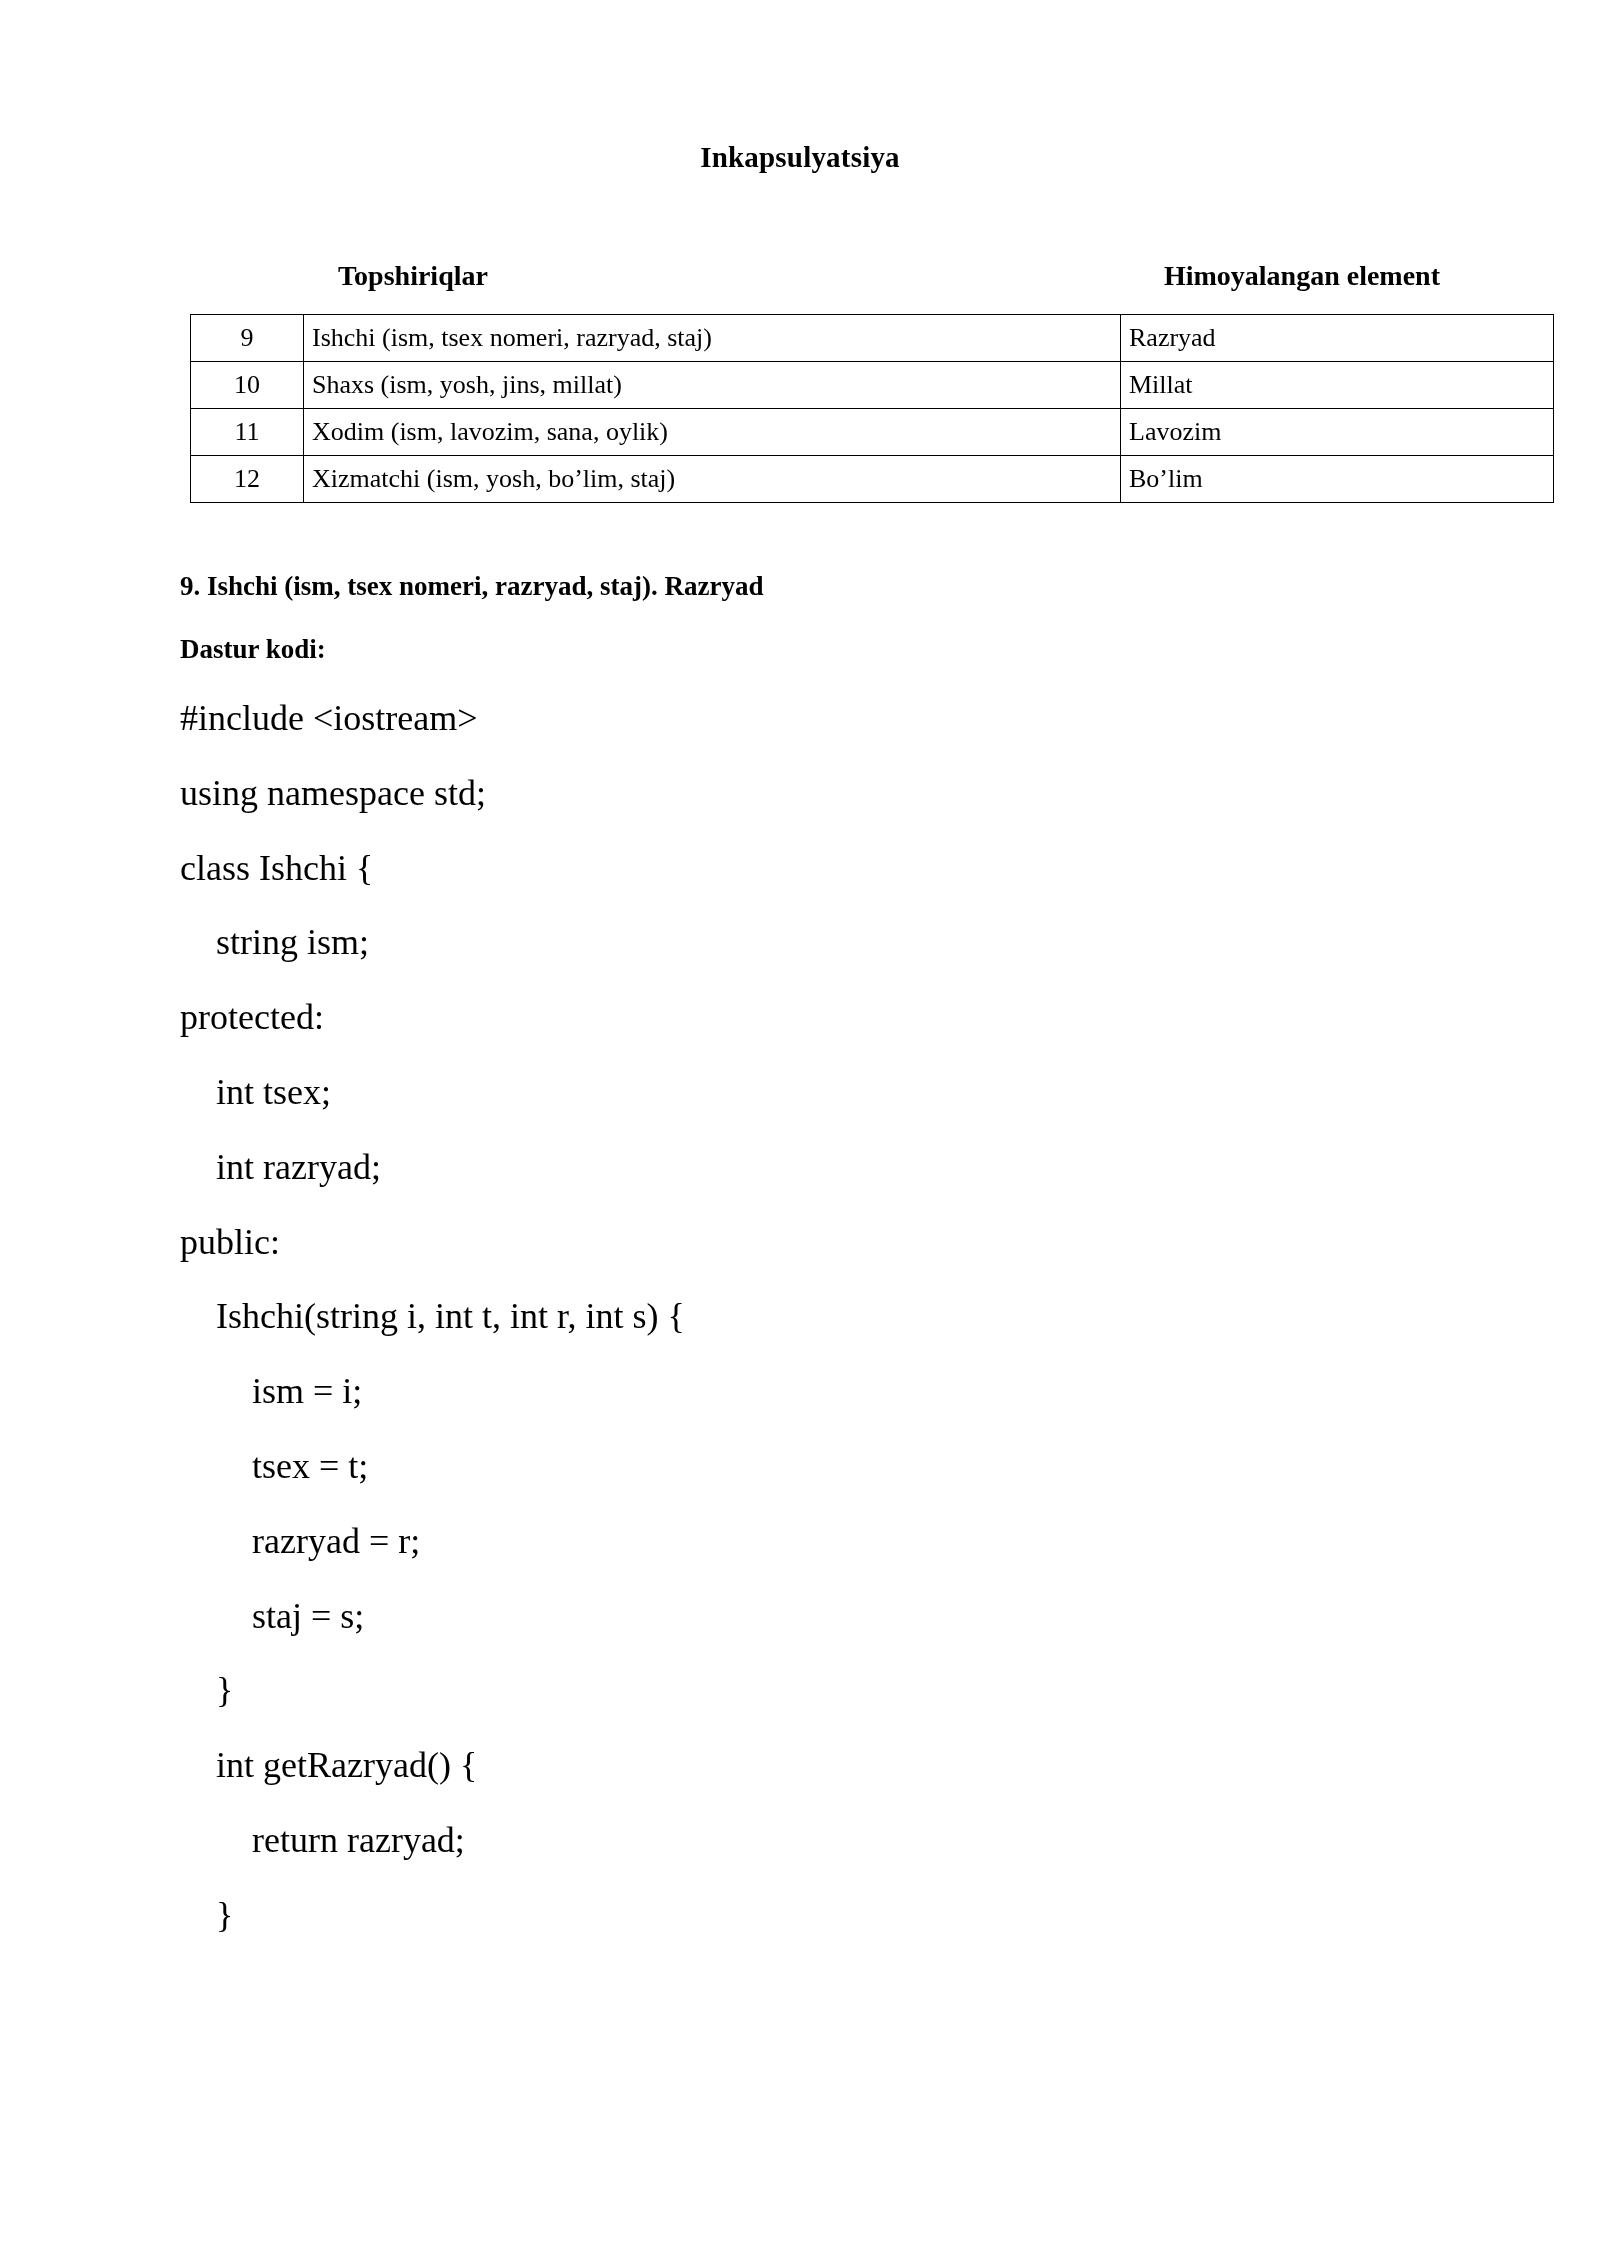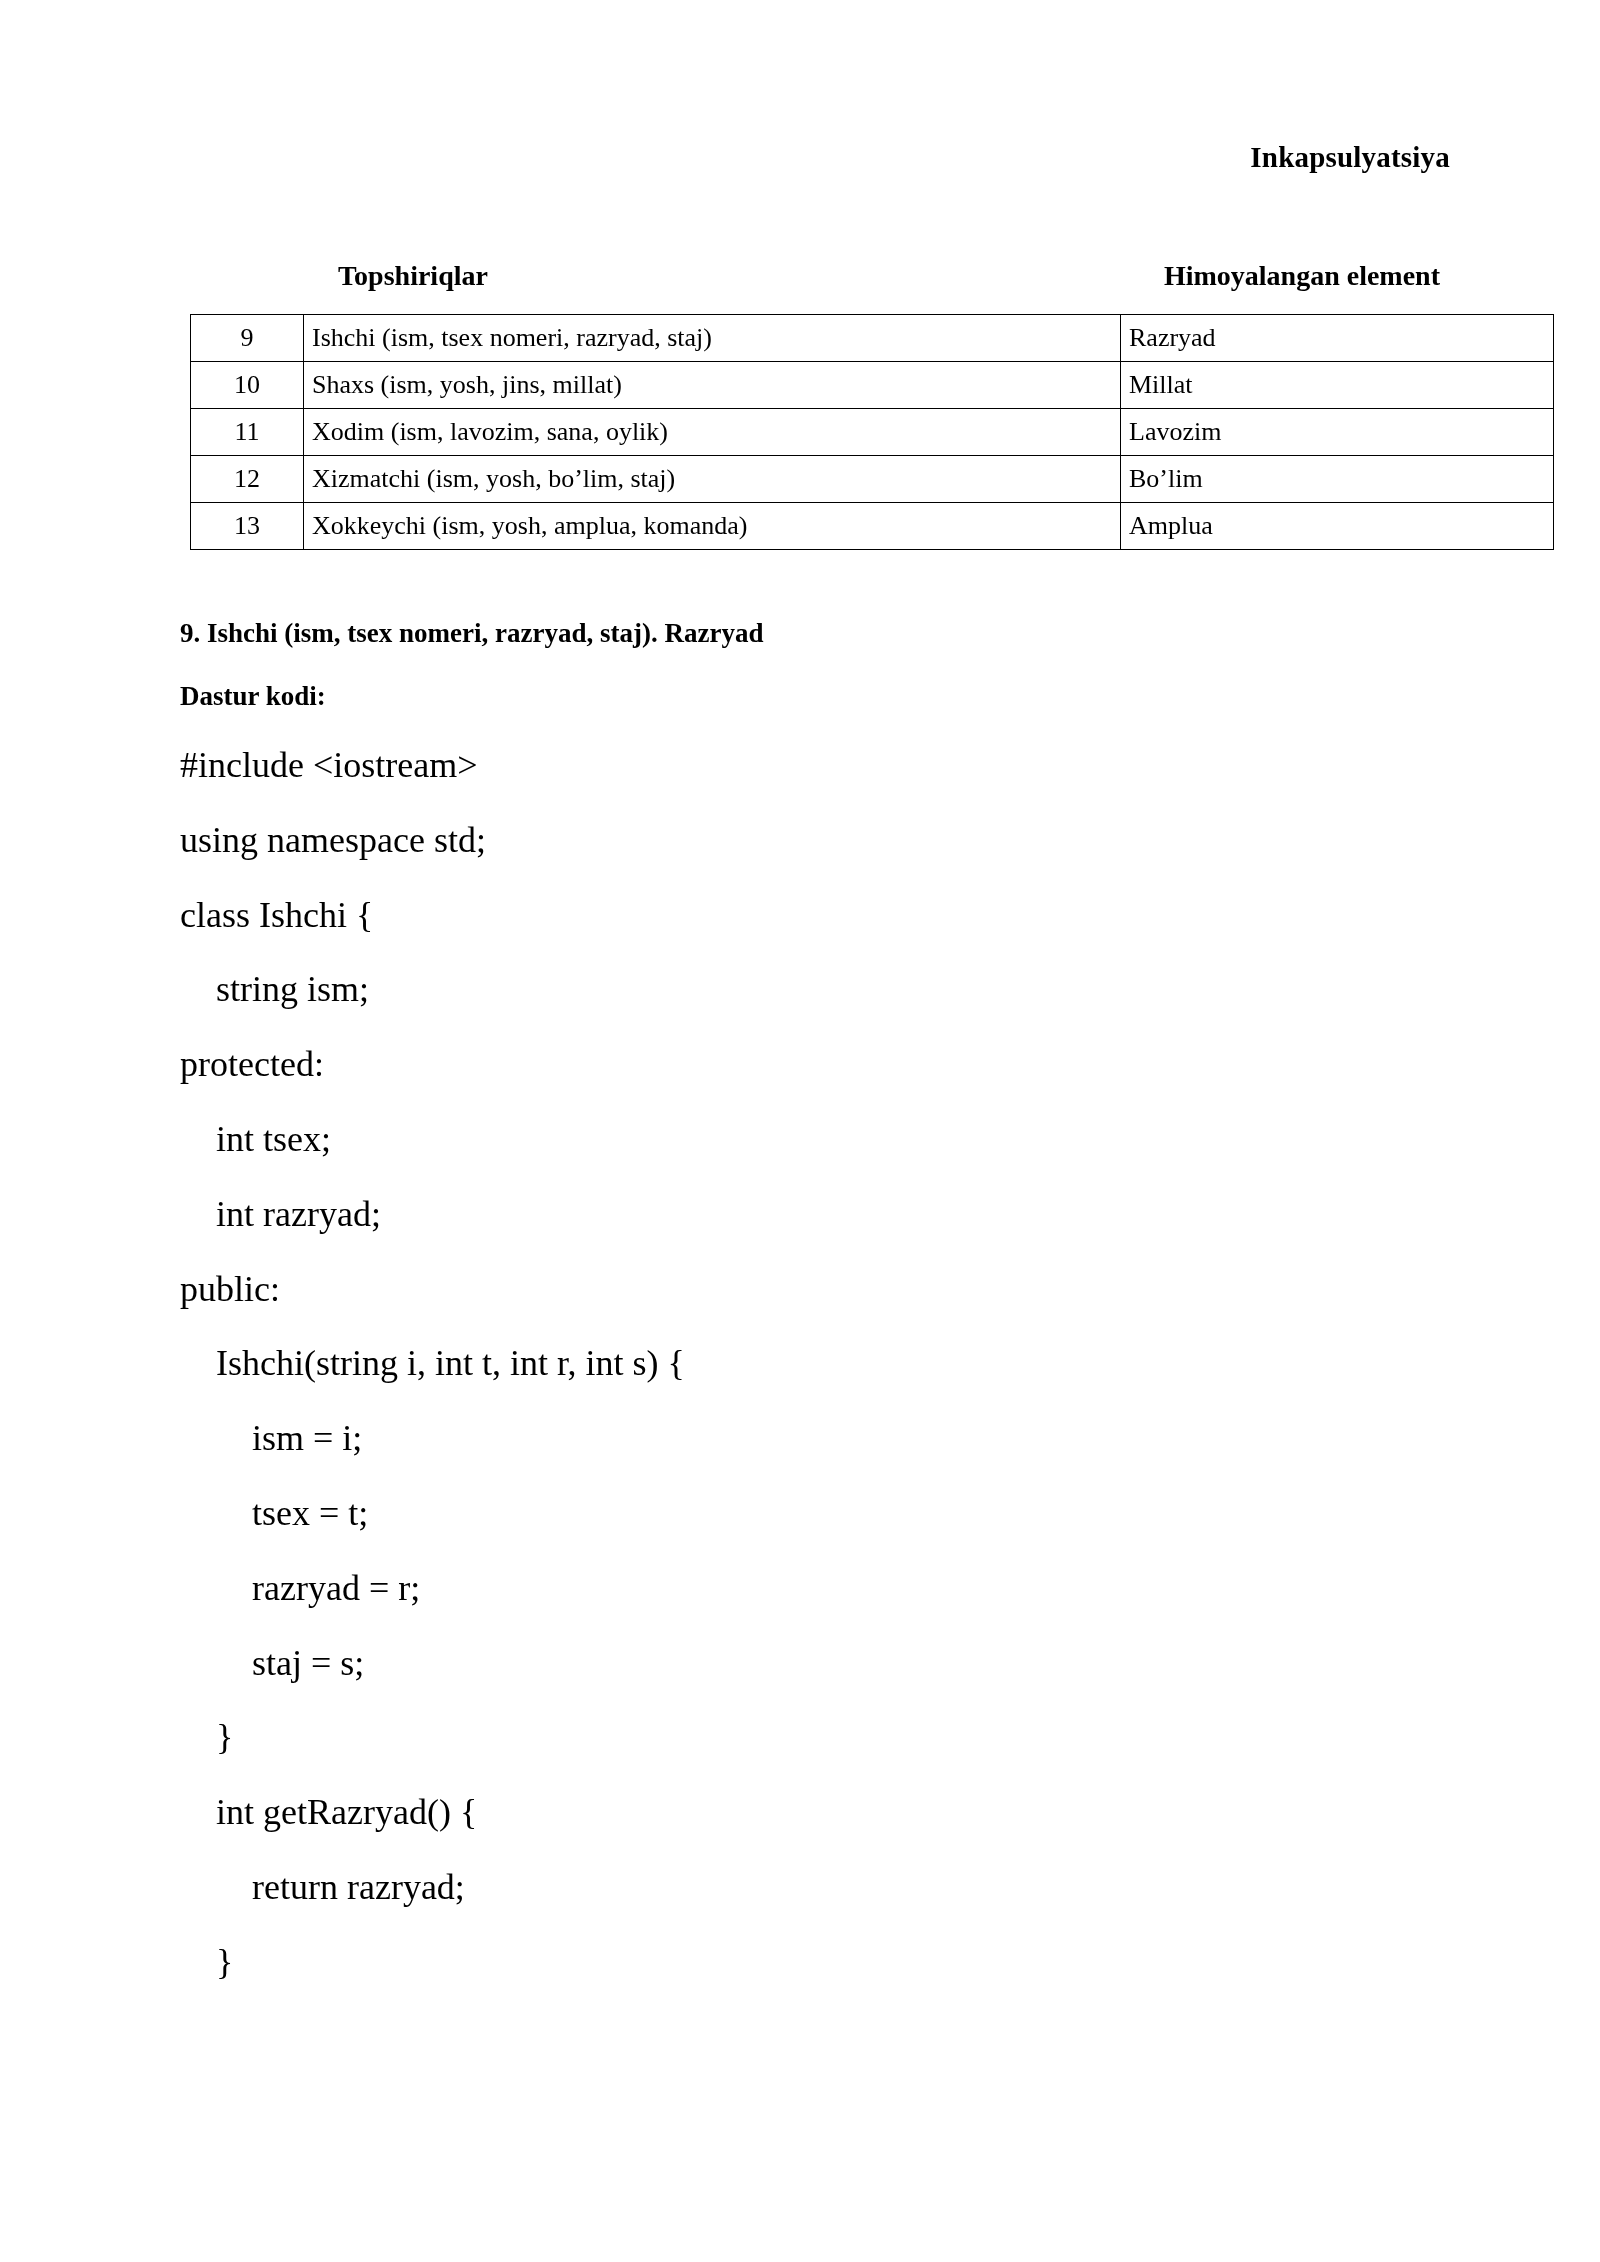--- a/index.html
+++ b/index.html
@@ -15,21 +15,21 @@
     -webkit-font-smoothing: antialiased;
   }
   .page {
     position: relative;
     width: 1600px;
     min-height: 2262px;
     box-sizing: border-box;
     padding: 140px 150px 80px 150px;
   }
   .doc-title {
-    text-align: right;
+    text-align: center;
     font-weight: bold;
     font-size: 29px;
     line-height: 1.2;
     margin: 0 0 38px 0;
     letter-spacing: 0.2px;
     font-family: Liberation Serif, serif;
   }
   .headers-row {
     display: flex;
     align-items: baseline;
@@ -128,25 +128,20 @@
       <tr>
         <td class="col-num">11</td>
         <td class="col-task">Xodim (ism, lavozim, sana, oylik)</td>
         <td class="col-prot">Lavozim</td>
       </tr>
       <tr>
         <td class="col-num">12</td>
         <td class="col-task">Xizmatchi (ism, yosh, bo’lim, staj)</td>
         <td class="col-prot">Bo’lim</td>
       </tr>
-      <tr>
-        <td class="col-num">13</td>
-        <td class="col-task">Xokkeychi (ism, yosh, amplua, komanda)</td>
-        <td class="col-prot">Amplua</td>
-      </tr>
     </tbody>
   </table>
 
   <div class="body-block">
 
     <p class="para">9. Ishchi (ism, tsex nomeri, razryad, staj). Razryad</p>
 
     <p class="para bold">Dastur kodi:</p>
 
     <p class="code-line">#include &lt;iostream&gt;</p>

